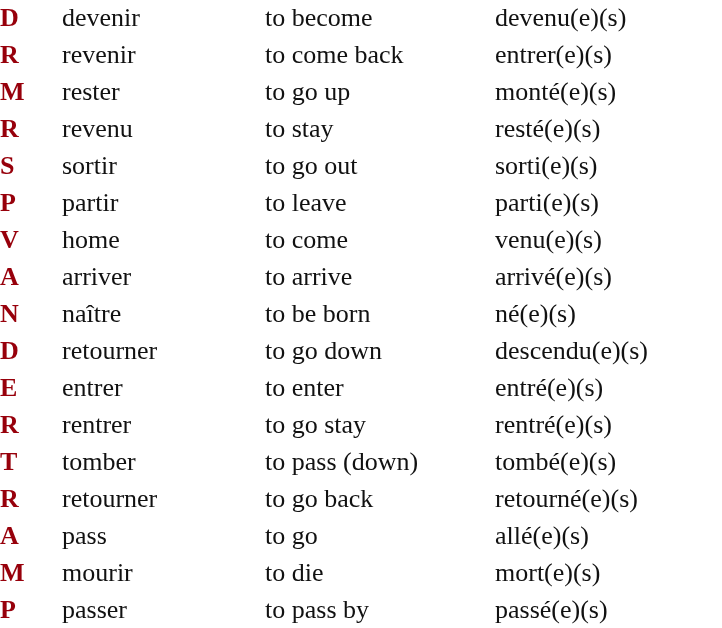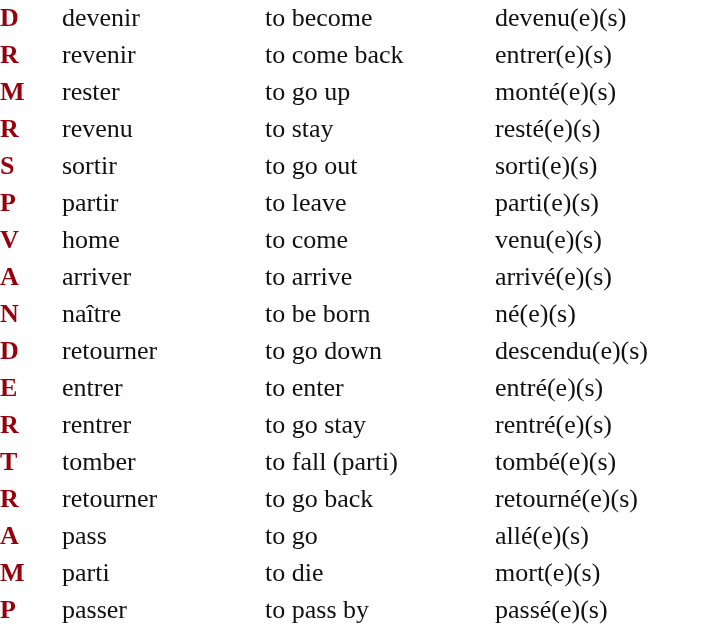--- a/index.html
+++ b/index.html
@@ -126,38 +126,38 @@
       </tr>
       <tr>
         <td class="col-letter"><span class="cell-text">R</span></td>
         <td class="col-french"><span class="cell-text">rentrer</span></td>
         <td class="col-english"><span class="cell-text">to go stay</span></td>
         <td class="col-participle"><span class="cell-text">rentré(e)(s)</span></td>
       </tr>
       <tr>
         <td class="col-letter"><span class="cell-text">T</span></td>
         <td class="col-french"><span class="cell-text">tomber</span></td>
-        <td class="col-english"><span class="cell-text">to fall (parti)</span></td>
+        <td class="col-english"><span class="cell-text">to pass (down)</span></td>
         <td class="col-participle"><span class="cell-text">tombé(e)(s)</span></td>
       </tr>
       <tr>
         <td class="col-letter"><span class="cell-text">R</span></td>
         <td class="col-french"><span class="cell-text">retourner</span></td>
         <td class="col-english"><span class="cell-text">to go back</span></td>
         <td class="col-participle"><span class="cell-text">retourné(e)(s)</span></td>
       </tr>
       <tr>
         <td class="col-letter"><span class="cell-text">A</span></td>
         <td class="col-french"><span class="cell-text">pass</span></td>
         <td class="col-english"><span class="cell-text">to go</span></td>
         <td class="col-participle"><span class="cell-text">allé(e)(s)</span></td>
       </tr>
       <tr>
         <td class="col-letter"><span class="cell-text">M</span></td>
-        <td class="col-french"><span class="cell-text">parti</span></td>
+        <td class="col-french"><span class="cell-text">mourir</span></td>
         <td class="col-english"><span class="cell-text">to die</span></td>
         <td class="col-participle"><span class="cell-text">mort(e)(s)</span></td>
       </tr>
       <tr>
         <td class="col-letter"><span class="cell-text">P</span></td>
         <td class="col-french"><span class="cell-text">passer</span></td>
         <td class="col-english"><span class="cell-text">to pass by</span></td>
         <td class="col-participle"><span class="cell-text">passé(e)(s)</span></td>
       </tr>
     </tbody>

